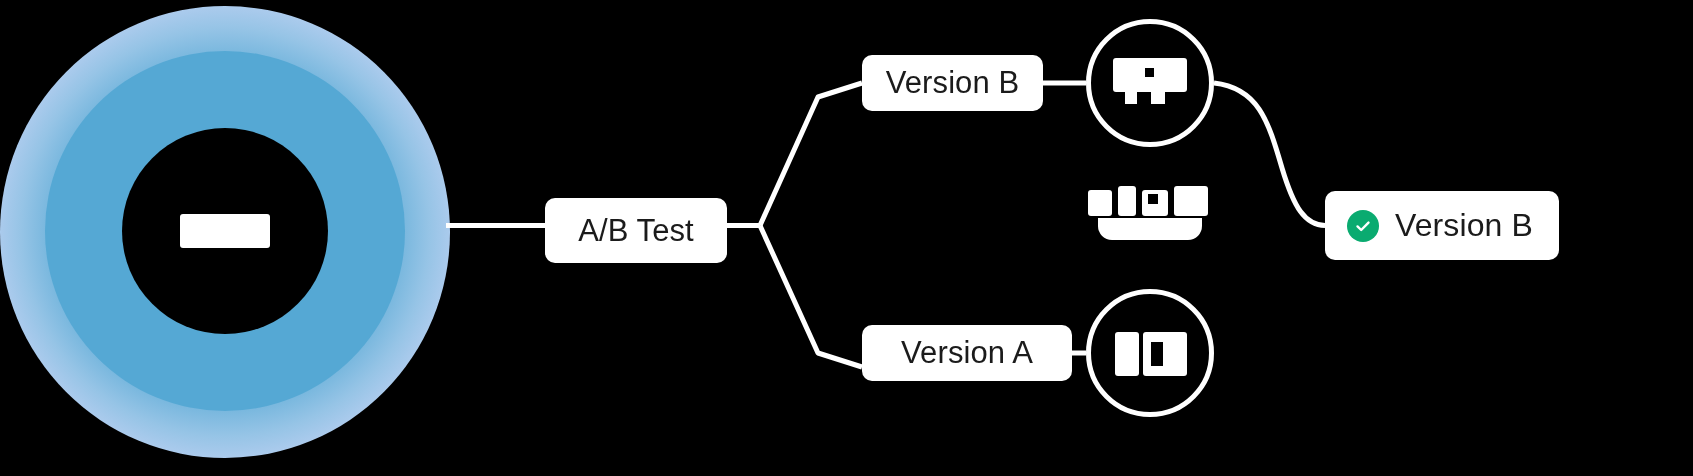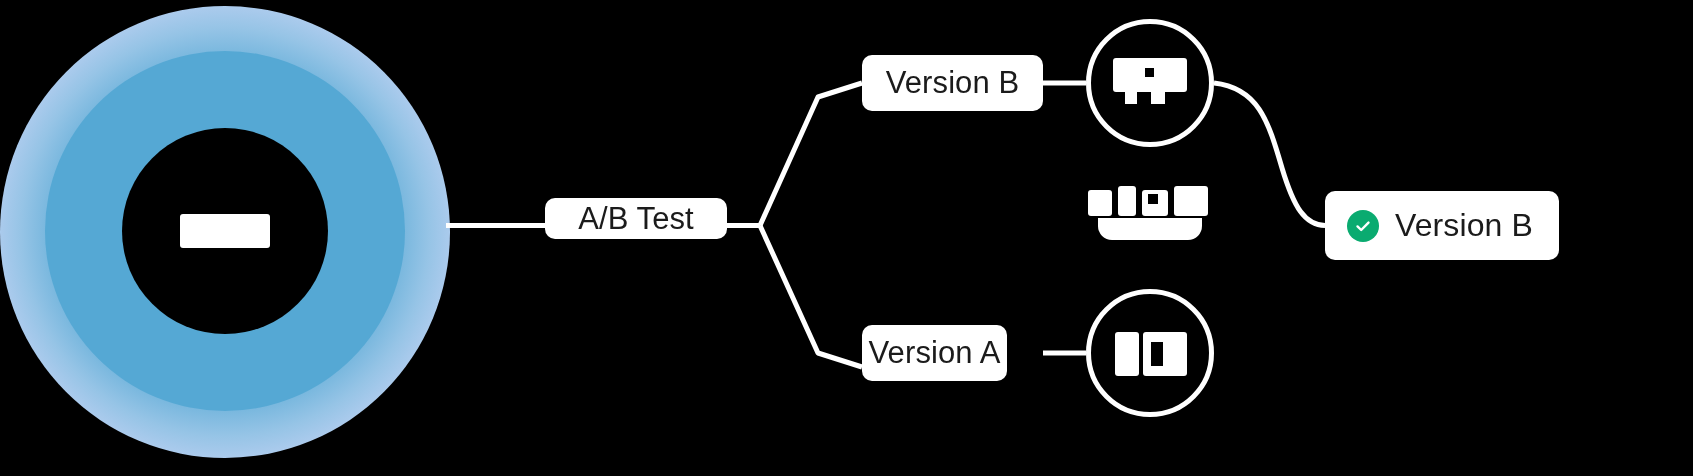--- a/index.html
+++ b/index.html
@@ -101,32 +101,32 @@
     font-size: 31px;
     font-weight: 400;
     letter-spacing: 0.1px;
     white-space: nowrap;
     box-sizing: border-box;
   }
   #node-abtest {
     left: 545px;
     top: 198px;
     width: 182px;
-    height: 41px;
+    height: 65px;
   }
   #node-version-b {
     left: 862px;
     top: 55px;
     width: 181px;
     height: 56px;
   }
   #node-version-a {
     left: 862px;
     top: 325px;
-    width: 145px;
+    width: 210px;
     height: 56px;
   }
 
   
   .outcome {
     position: absolute;
     width: 128px;
     height: 128px;
     border-radius: 50%;
     border: 5px solid #ffffff;

